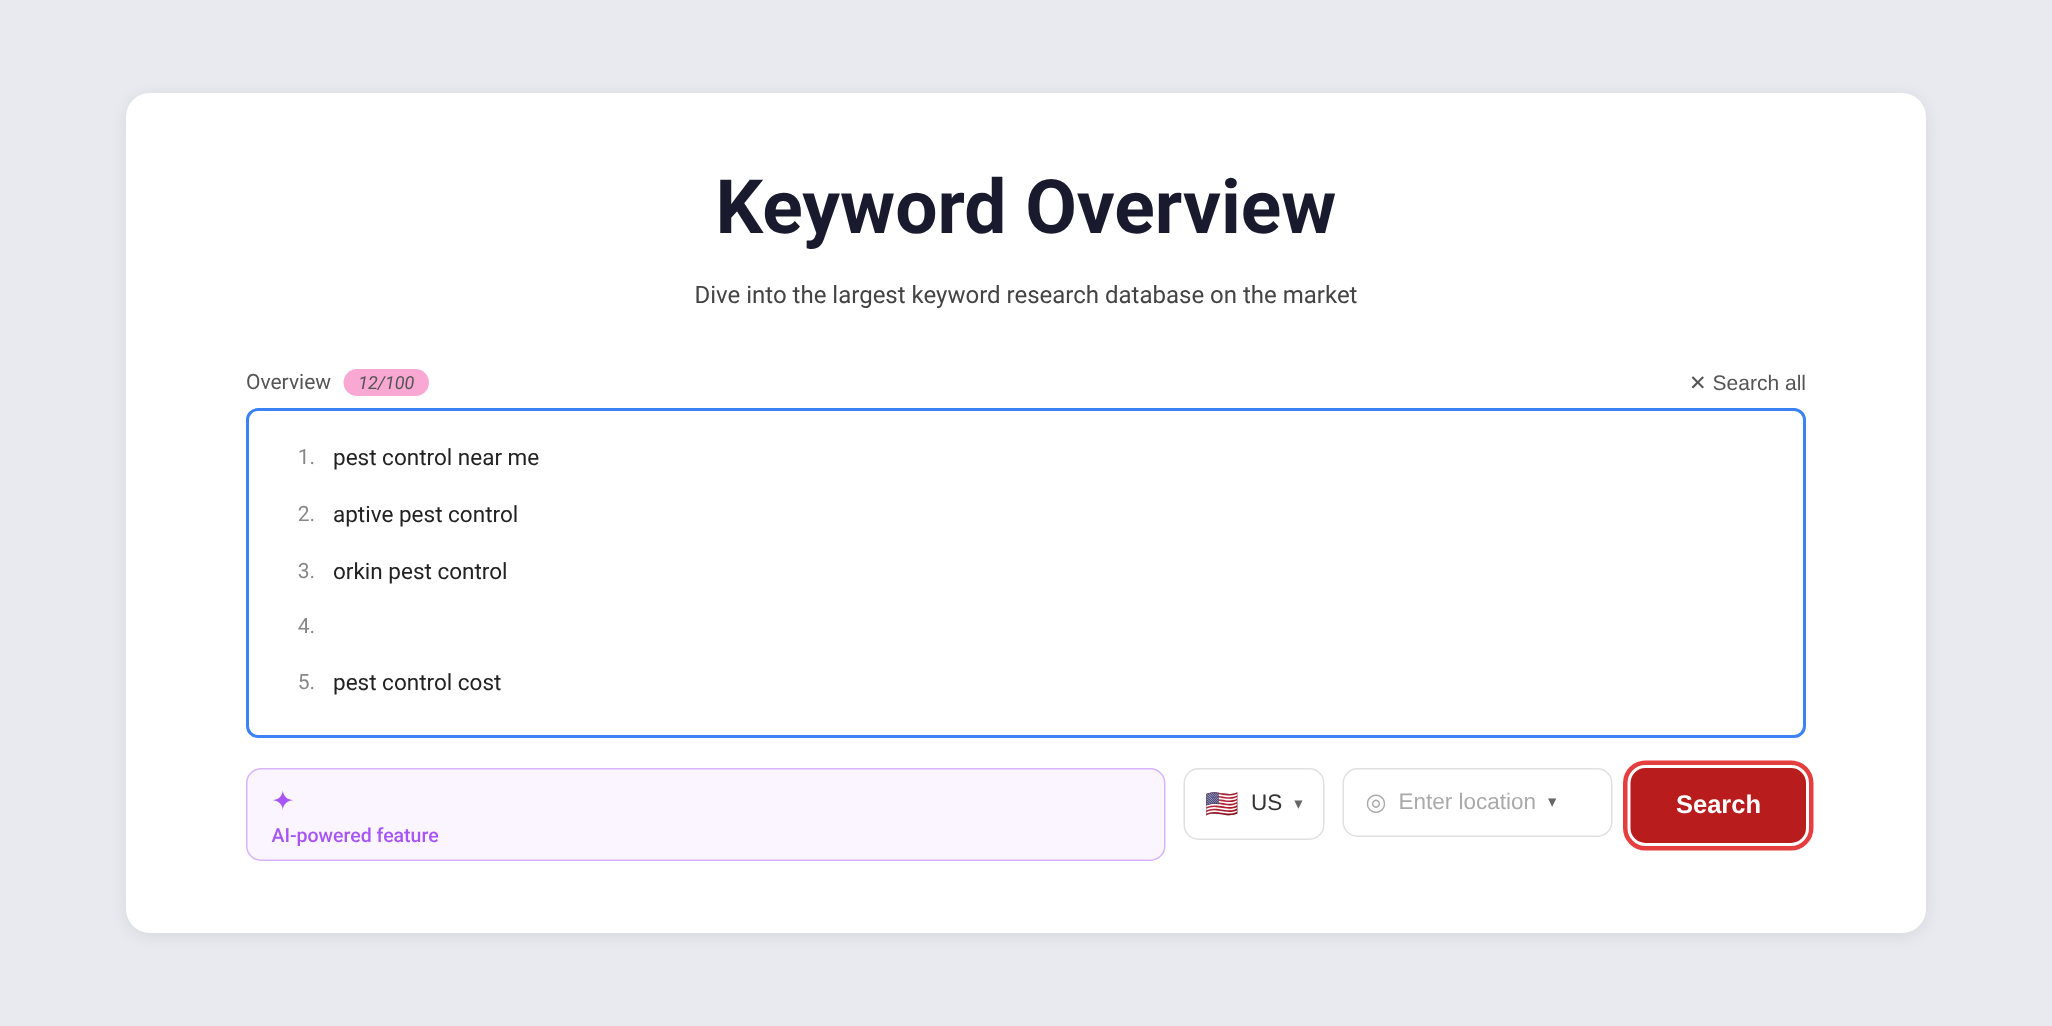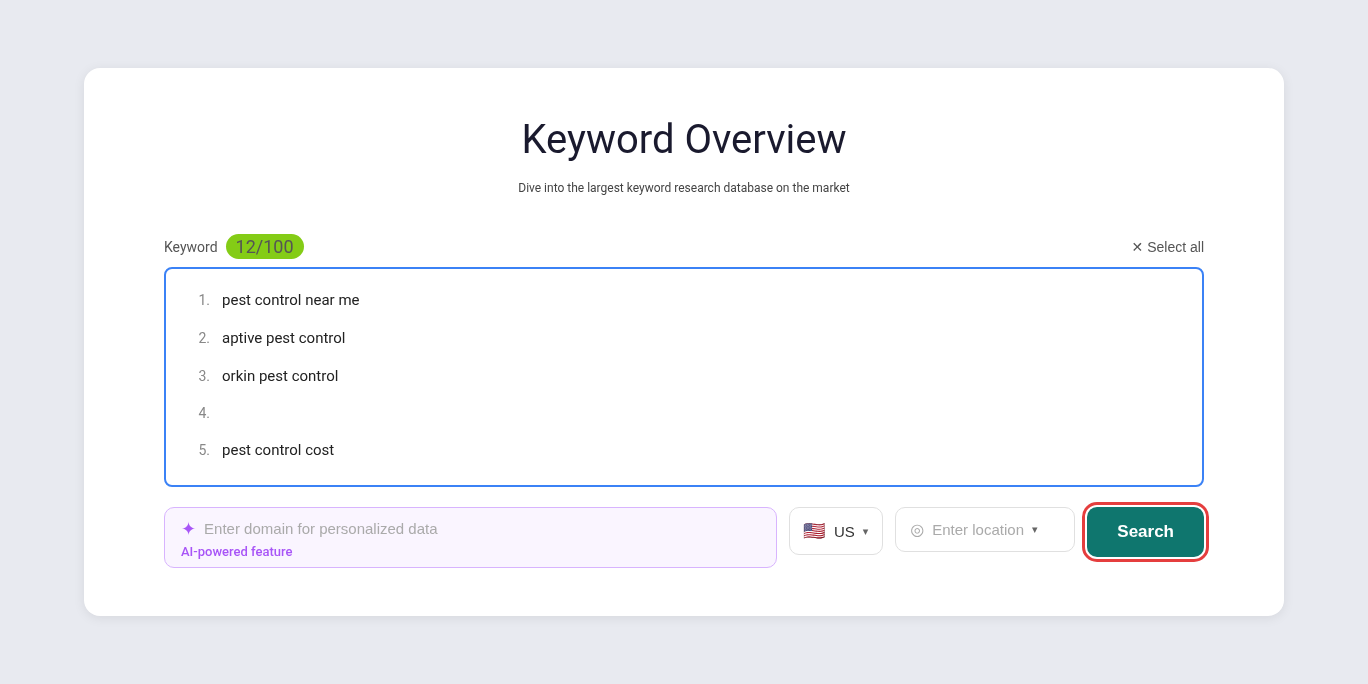--- a/index.html
+++ b/index.html
@@ -16,29 +16,29 @@
     .card {
       background: #fff;
       border-radius: 16px;
       width: 1200px;
       padding: 48px 80px 48px 80px;
       box-shadow: 0 2px 12px rgba(0,0,0,0.08);
     }
 
     .page-title {
       text-align: center;
-      font-size: 40px;
-      font-weight: 400;
+      font-size: 50px;
+      font-weight: 700;
       color: #1a1a2e;
       margin-bottom: 16px;
     }
 
     .page-subtitle {
       text-align: center;
-      font-size: 12px;
+      font-size: 16px;
       color: #444;
       line-height: 1.6;
       margin-bottom: 36px;
     }
 
     .keywords-bar {
       display: flex;
       justify-content: space-between;
       align-items: center;
       margin-bottom: 8px;
@@ -46,25 +46,26 @@
 
     .keywords-label {
       font-size: 14px;
       color: #555;
       display: flex;
       align-items: center;
       gap: 8px;
     }
 
     .keywords-count {
-      background: #84cc16;
+      background: #f9a8d4;
       border-radius: 20px;
       padding: 2px 10px;
-      font-size: 18px;
+      font-size: 12px;
       color: #555;
+      font-style: italic;
     }
 
     .clear-all {
       font-size: 14px;
       color: #555;
       cursor: pointer;
       display: flex;
       align-items: center;
       gap: 4px;
       background: none;
@@ -205,21 +206,21 @@
       min-width: 180px;
       align-self: flex-start;
     }
 
     .location-icon {
       color: #aaa;
       font-size: 16px;
     }
 
     .search-btn {
-      background: #0f766e;
+      background: #b91c1c;
       color: #fff;
       border: none;
       border-radius: 10px;
       padding: 0 30px;
       font-size: 17px;
       font-weight: 700;
       cursor: pointer;
       height: 50px;
       align-self: flex-start;
       outline: 3px solid #e53e3e;
@@ -230,26 +231,26 @@
 <body>
 
 <div class="card">
   <h1 class="page-title">Keyword Overview</h1>
   <p class="page-subtitle">
     <span>Dive into the largest keyword research database on the market</span><br>
   </p>
 
   <div class="keywords-bar">
     <div class="keywords-label">
-      <span>Keyword</span>
+      <span>Overview</span>
       <span class="keywords-count">12/100</span>
     </div>
     <button class="clear-all">
       <span>✕</span>
-      <span>Select all</span>
+      <span>Search all</span>
     </button>
   </div>
 
   <div class="keywords-box" style="position:relative;">
 
     <ul class="keywords-list">
     <li class="keyword-item">
           <span class="keyword-num">1.</span>
           <span>pest control near me</span>
         </li>
@@ -269,21 +270,20 @@
           <span>pest control cost</span>
         </li>
         <li class="keyword-item"></li>
       </ul>
   </div>
 
   <div class="bottom-bar">
     <div class="domain-input-wrap">
       <div class="domain-input-inner">
         <span class="sparkle-icon">✦</span>
-        <input type="text" class="domain-input" placeholder="Enter domain for personalized data" style="">
       </div>
       <span class="ai-label">AI-powered feature</span>
     </div>
 
     <button class="country-select">
       <span class="flag">🇺🇸</span>
       <span>US</span>
       <span class="chevron">▾</span>
     </button>
 

